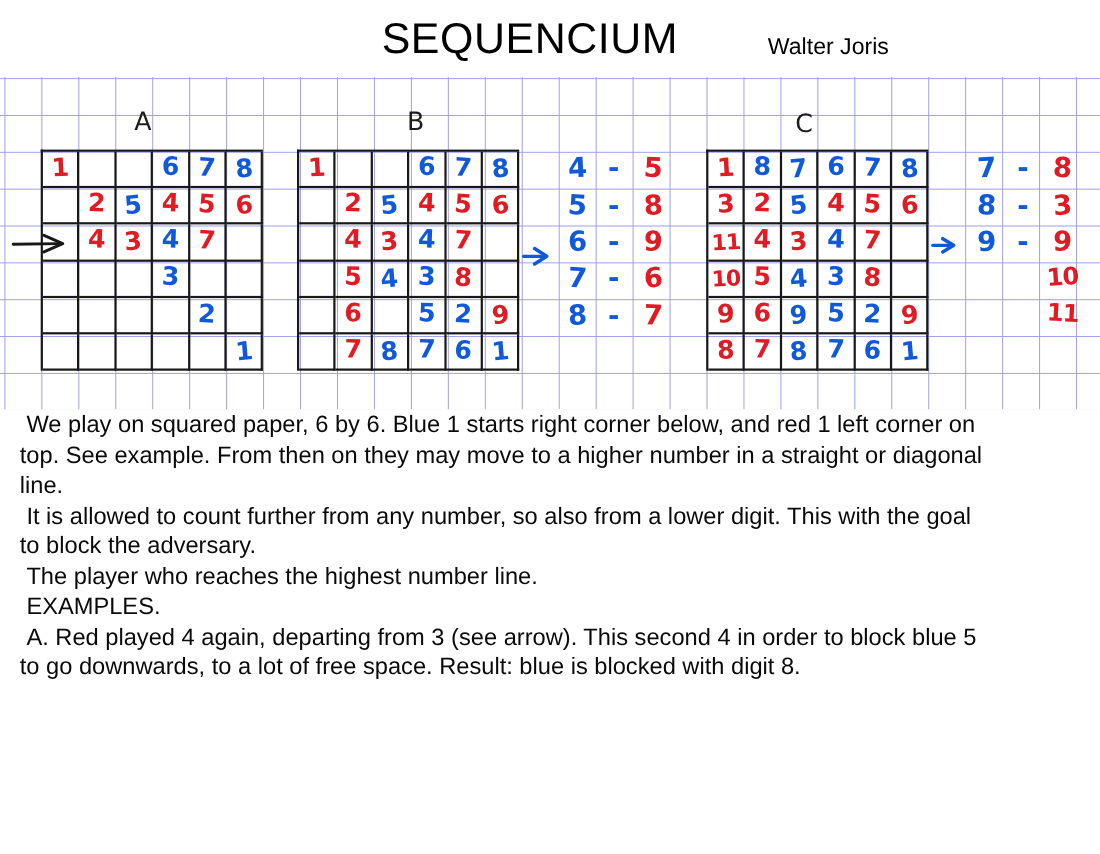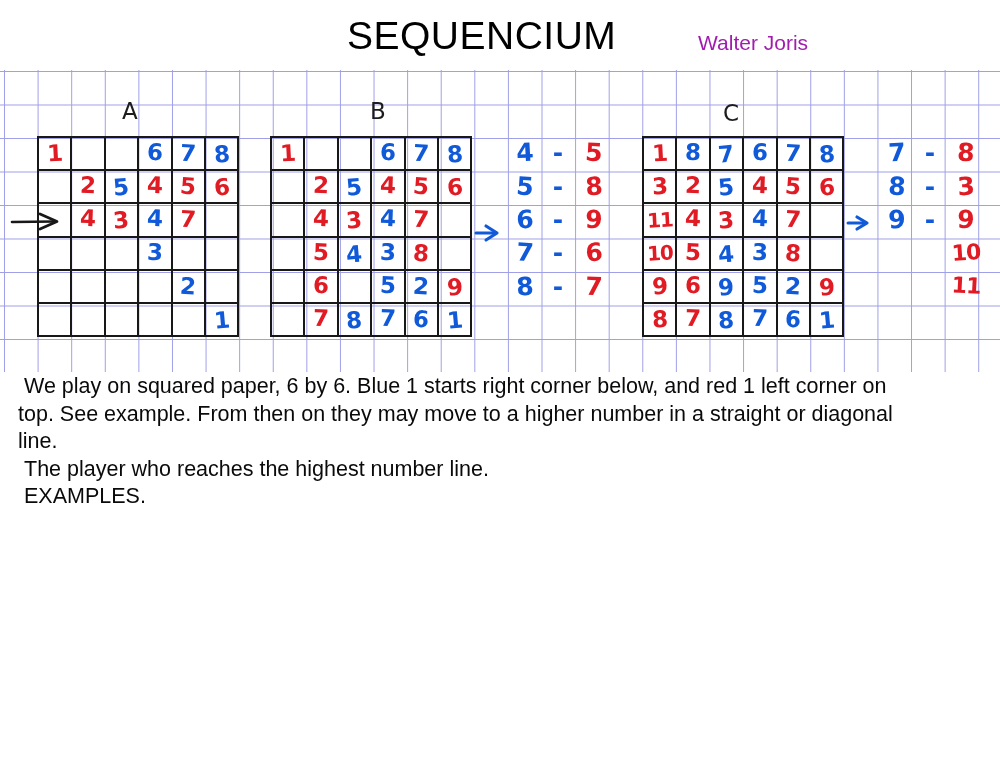--- a/index.html
+++ b/index.html
@@ -30,21 +30,21 @@
     letter-spacing: 0.5px;
     font-weight: 400;
     color: #000;
     white-space: nowrap;
   }
   #doc-author {
     position: absolute;
     left: 698px; top: 31px;
     font-size: 21px;
     font-weight: 400;
-    color: #a21caf;
+    color: #000000;
     white-space: nowrap;
   }
 
   
   #graph-band {
     position: absolute;
     left: 0; top: 70px;
     width: 1000px; height: 302px;
     background-color: #ffffff;
     background-image:
@@ -543,15 +543,17 @@
     <svg width="26" height="22" viewBox="0 0 26 22">
       <path d="M2,11 L18,11" stroke="#1059d8" stroke-width="3" fill="none" stroke-linecap="round"></path>
       <path d="M11,5 L21,11 L11,17" stroke="#1059d8" stroke-width="3.2" fill="none" stroke-linecap="round" stroke-linejoin="round"></path>
     </svg>
   </div>
 
 </div>
 
 <div id="body-text">
     <p class="para">We play on squared paper, 6 by 6. Blue 1 starts right corner below, and red 1 left corner on top. See example. From then on they may move to a higher number in a straight or diagonal line.</p>
+    <p class="para">It is allowed to count further from any number, so also from a lower digit. This with the goal to block the adversary.</p>
     <p class="para">The player who reaches the highest number line.</p>
     <p class="para">EXAMPLES.</p>
+    <p class="para">A. Red played 4 again, departing from 3 (see arrow). This second 4 in order to block blue 5 to go downwards, to a lot of free space. Result: blue is blocked with digit 8.</p>
   </div>
 
 </body></html>

